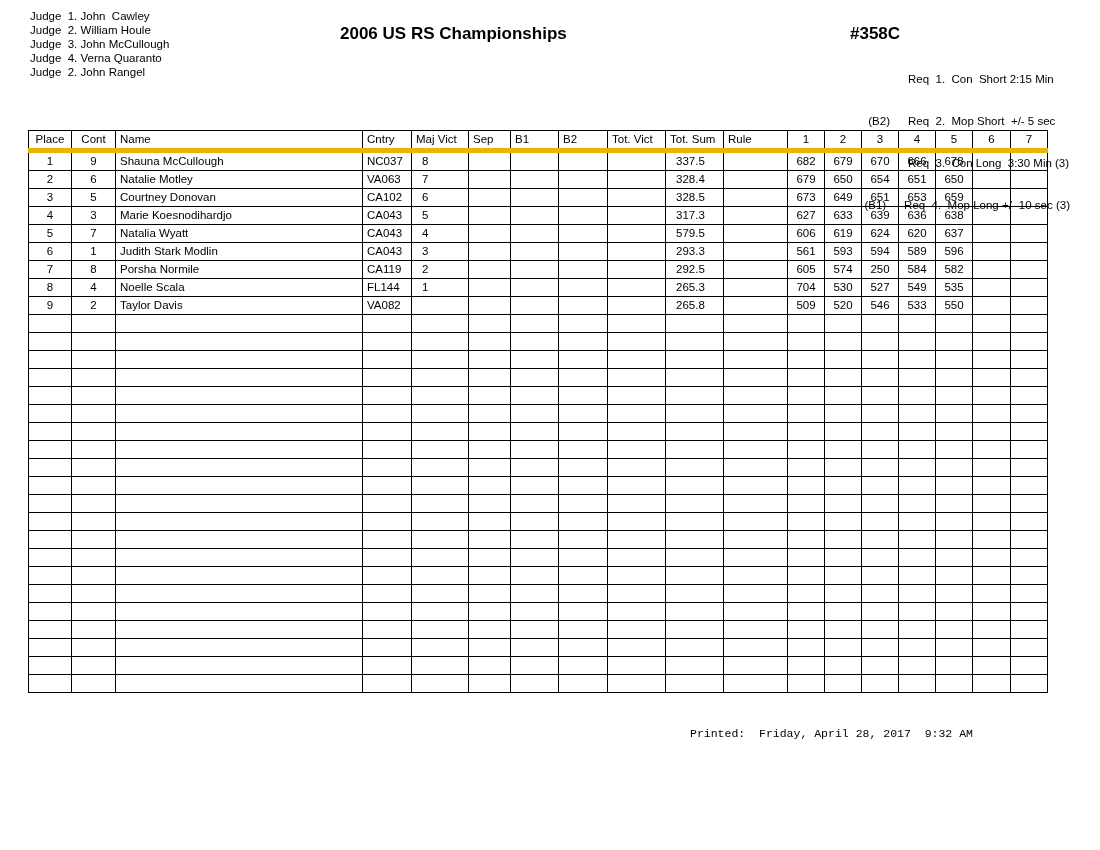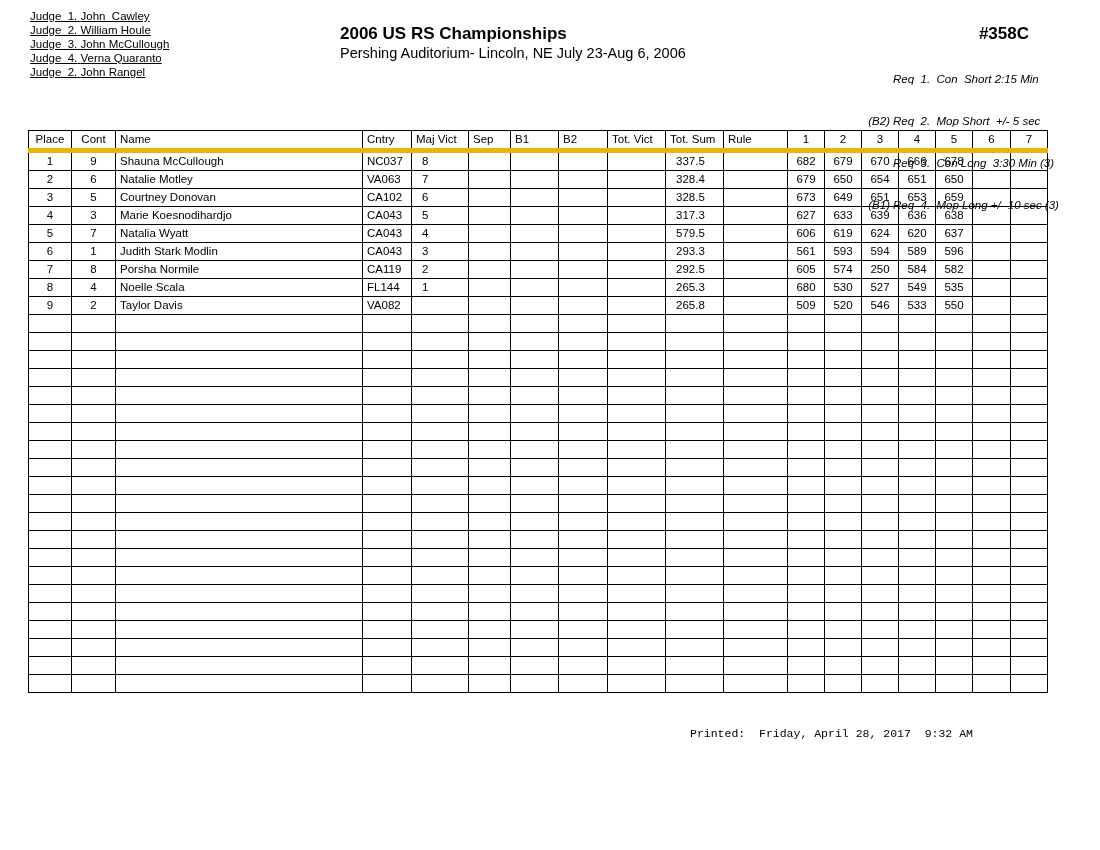--- a/index.html
+++ b/index.html
@@ -1,49 +1,48 @@
 <!DOCTYPE html>
 <html><head>
 <meta charset="utf-8">
 <style>
   html, body { margin: 0; padding: 0; background: #ffffff; }
   body { width: 1100px; height: 850px; position: relative; font-family: "Liberation Sans", sans-serif; color: #000; overflow: hidden; }
-  .judges { position: absolute; left: 30px; top: 9px; font-size: 11.5px; line-height: 14px; text-decoration: underline; }
+  .judges { position: absolute; left: 30px; top: 9px; font-size: 11.5px; line-height: 14px; }
   .judges div { white-space: pre; }
   .center-head { position: absolute; left: 340px; width: 424px; top: 24px; text-align: left; }
   .center-head .t1 { font-size: 17px; font-weight: bold; line-height: 20px; }
   .center-head .t2 { font-size: 14.5px; line-height: 18px; }
   .center-head .t3 { font-size: 19.5px; font-weight: bold; line-height: 25px; }
   .center-head .t4 { font-size: 17px; line-height: 22px; }
   .right-head { position: absolute; left: 850px; top: 24px; width: 220px; }
-  .right-head .num { font-size: 17px; font-weight: bold; text-align: right; padding-right: 41px; line-height: 20px; }
+  .right-head .num { font-size: 17px; font-weight: bold; text-align: left; padding-right: 41px; line-height: 20px; }
   .right-head .req { font-size: 11.5px; line-height: 14px; white-space: pre; }
-  .req-row { display: flex; font-style: italic; }
-  .req-row .pre { width: 40px; text-align: right; padding-right: 3px; }
+  .req-row { display: flex; }
+  .req-row .pre { width: 40px; text-align: right; padding-right: 18px; }
   table.grid { position: absolute; left: 28px; top: 130px; border-collapse: collapse; table-layout: fixed; font-size: 11.5px; }
   table.grid td, table.grid th { border: 1.5px solid #000; height: 17px; padding: 0 0 0 4px; font-weight: normal; text-align: left; white-space: nowrap; overflow: hidden; line-height: 17px; }
   table.grid thead th { border-bottom: 5px solid #eab308; }
   table.grid th.c, table.grid td.c { text-align: center; padding: 0; }
   td.ind { padding-left: 10px !important; }
   .printed { position: absolute; left: 690px; top: 727px; font-size: 11.5px; white-space: pre; font-family: Liberation Mono, monospace; }
 </style>
 </head>
 <body>
 
 <div class="judges">
   <div><span>Judge  1.</span> <span>John  Cawley</span></div>
   <div><span>Judge  2.</span> <span>William Houle</span></div>
   <div><span>Judge  3.</span> <span>John McCullough</span></div>
   <div><span>Judge  4.</span> <span>Verna Quaranto</span></div>
   <div><span>Judge  2.</span> <span>John Rangel</span></div>
 </div>
 
 <div class="center-head">
   <div class="t1">2006 US RS Championships</div>
-  <div class="t2">Pershing Auditorium- Lincoln, NE  July 23-Aug 6, 2006</div>
 </div>
 
 <div class="right-head">
   <div class="num">#358C</div>
   <div class="req">
     <div class="req-row"><span class="pre"></span><span>Req  1.  Con  Short 2:15 Min</span></div>
     <div class="req-row"><span class="pre">(B2)</span><span>Req  2.  Mop Short  +/- 5 sec</span></div>
     <div class="req-row"><span class="pre"></span><span>Req  3.  Con Long  3:30 Min (3)</span></div>
     <div class="req-row"><span class="pre">(B1)</span><span>Req  4.  Mop Long +/- 10 sec (3)</span></div>
   </div>
@@ -238,21 +237,21 @@
         <td class="c">4</td>
         <td>Noelle Scala</td>
         <td>FL144</td>
         <td class="ind">1</td>
         <td></td>
         <td></td>
         <td></td>
         <td></td>
         <td class="ind">265.3</td>
         <td></td>
-        <td class="c">680</td>
+        <td class="c">704</td>
         <td class="c">530</td>
         <td class="c">527</td>
         <td class="c">549</td>
         <td class="c">535</td>
         <td class="c"></td>
         <td class="c"></td>
       </tr>
       <tr>
         <td class="c">9</td>
         <td class="c">2</td>

